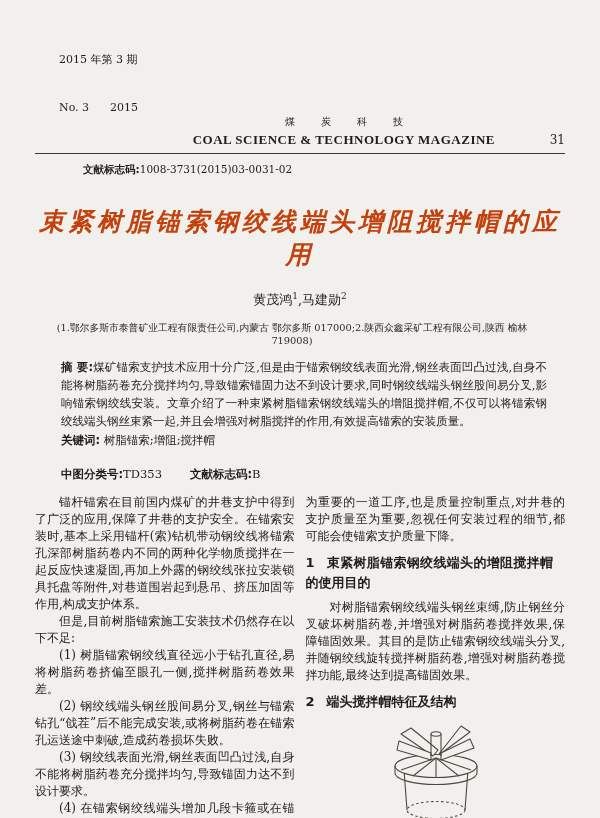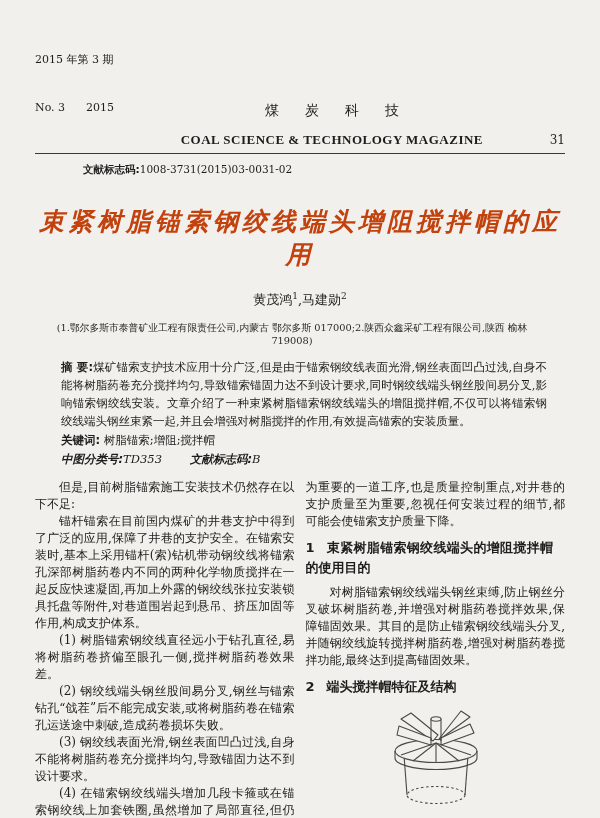--- a/index.html
+++ b/index.html
@@ -7,40 +7,40 @@
     width:600px;height:818px;overflow:hidden;
     background:#f2f0ec;color:#1e1d1b;
     font-family:"DejaVu Serif","Liberation Serif",serif;
     -webkit-font-smoothing:antialiased;
   }
   .page{box-sizing:border-box;width:600px;height:818px;padding:20px 35px 0 35px;}
 
   
   .hdr{display:flex;justify-content:space-between;align-items:flex-end;
        border-bottom:1.6px solid #3a3936;padding-bottom:5px;}
-  .hdr-left{font-size:11px;line-height:16px;white-space:pre;}
+  .hdr-left{font-size:11px;line-height:16px;white-space:pre;margin-left:24px;}
   .hdr-center{text-align:center;flex:1;}
-  .j-cn{font-size:14px;letter-spacing:26px;padding-left:26px;margin-bottom:12px;}
+  .j-cn{font-size:10px;letter-spacing:26px;padding-left:26px;margin-bottom:3px;}
   .j-en{font-size:13px;font-weight:bold;letter-spacing:0.5px;
         font-family:"Liberation Serif","DejaVu Serif",serif;}
   .hdr-right{font-size:12px;padding-bottom:1px;}
 
   
   .article-id{margin:9px 0 0 48px;font-size:10.5px;}
   .article-id b{font-family:"DejaVu Sans","Liberation Sans",sans-serif;font-weight:bold;}
   .title{margin:28px 0 0 0;text-align:center;font-size:25px;font-weight:bold;
          font-style:italic;letter-spacing:4px;color:#c2410c;}
   .authors{margin:20px 0 0 0;text-align:center;font-size:13px;}
   .authors sup{font-size:9px;}
   .affil{margin:13px 16px 0 0;text-align:center;font-size:9.8px;color:#2a2926;}
 
   .front-block{margin:12px 18px 0 26px;font-size:11.5px;line-height:18px;text-align:justify;}
   .lbl{font-family:"DejaVu Sans","Liberation Sans",sans-serif;font-weight:bold;}
   .kw-line{margin-top:1px;}
-  .clc-line{margin-top:1px;font-style:italic;}
+  .clc-line{margin-top:16px;}
   .clc-gap{display:inline-block;width:28px;}
 
   
   .columns{display:flex;gap:11px;margin-top:11px;font-size:12px;line-height:17px;}
   .col{width:260px;text-align:justify;}
   .col p{margin:0;text-indent:2em;}
   .col p.noindent{text-indent:0;}
   h3.sec{font-family:"DejaVu Sans","Liberation Sans",sans-serif;
          font-size:13px;font-weight:bold;line-height:20px;
          margin:8px 12px 6px 0;text-indent:0;}
@@ -87,22 +87,22 @@
       <span class="lbl">关键词:</span> <span>树脂锚索;增阻;搅拌帽</span>
     </div>
     <div class="clc-line">
       <span class="lbl">中图分类号:</span><span>TD353</span><span class="clc-gap"></span><span class="lbl">文献标志码:</span><span>B</span>
     </div>
   </div>
 
   <div class="columns">
 
     <div class="col">
+      <p>锚杆锚索在目前国内煤矿的井巷支护中得到了广泛的应用,保障了井巷的支护安全。在锚索安装时,基本上采用锚杆(索)钻机带动钢绞线将锚索孔深部树脂药卷内不同的两种化学物质搅拌在一起反应快速凝固,再加上外露的钢绞线张拉安装锁具托盘等附件,对巷道围岩起到悬吊、挤压加固等作用,构成支护体系。</p>
       <p>但是,目前树脂锚索施工安装技术仍然存在以下不足:</p>
-      <p>锚杆锚索在目前国内煤矿的井巷支护中得到了广泛的应用,保障了井巷的支护安全。在锚索安装时,基本上采用锚杆(索)钻机带动钢绞线将锚索孔深部树脂药卷内不同的两种化学物质搅拌在一起反应快速凝固,再加上外露的钢绞线张拉安装锁具托盘等附件,对巷道围岩起到悬吊、挤压加固等作用,构成支护体系。</p>
       <p>(1) 树脂锚索钢绞线直径远小于钻孔直径,易将树脂药卷挤偏至眼孔一侧,搅拌树脂药卷效果差。</p>
       <p>(2) 钢绞线端头钢丝股间易分叉,钢丝与锚索钻孔“戗茬”后不能完成安装,或将树脂药卷在锚索孔运送途中刺破,造成药卷损坏失败。</p>
       <p>(3) 钢绞线表面光滑,钢丝表面凹凸过浅,自身不能将树脂药卷充分搅拌均匀,导致锚固力达不到设计要求。</p>
       <p>(4) 在锚索钢绞线端头增加几段卡箍或在锚索钢绞线上加套铁圈,虽然增加了局部直径,但仍不能将树脂药卷全面搅拌。</p>
 
     </div>
 
     <div class="col">
       <p class="noindent">为重要的一道工序,也是质量控制重点,对井巷的支护质量至为重要,忽视任何安装过程的细节,都可能会使锚索支护质量下降。</p>
 

